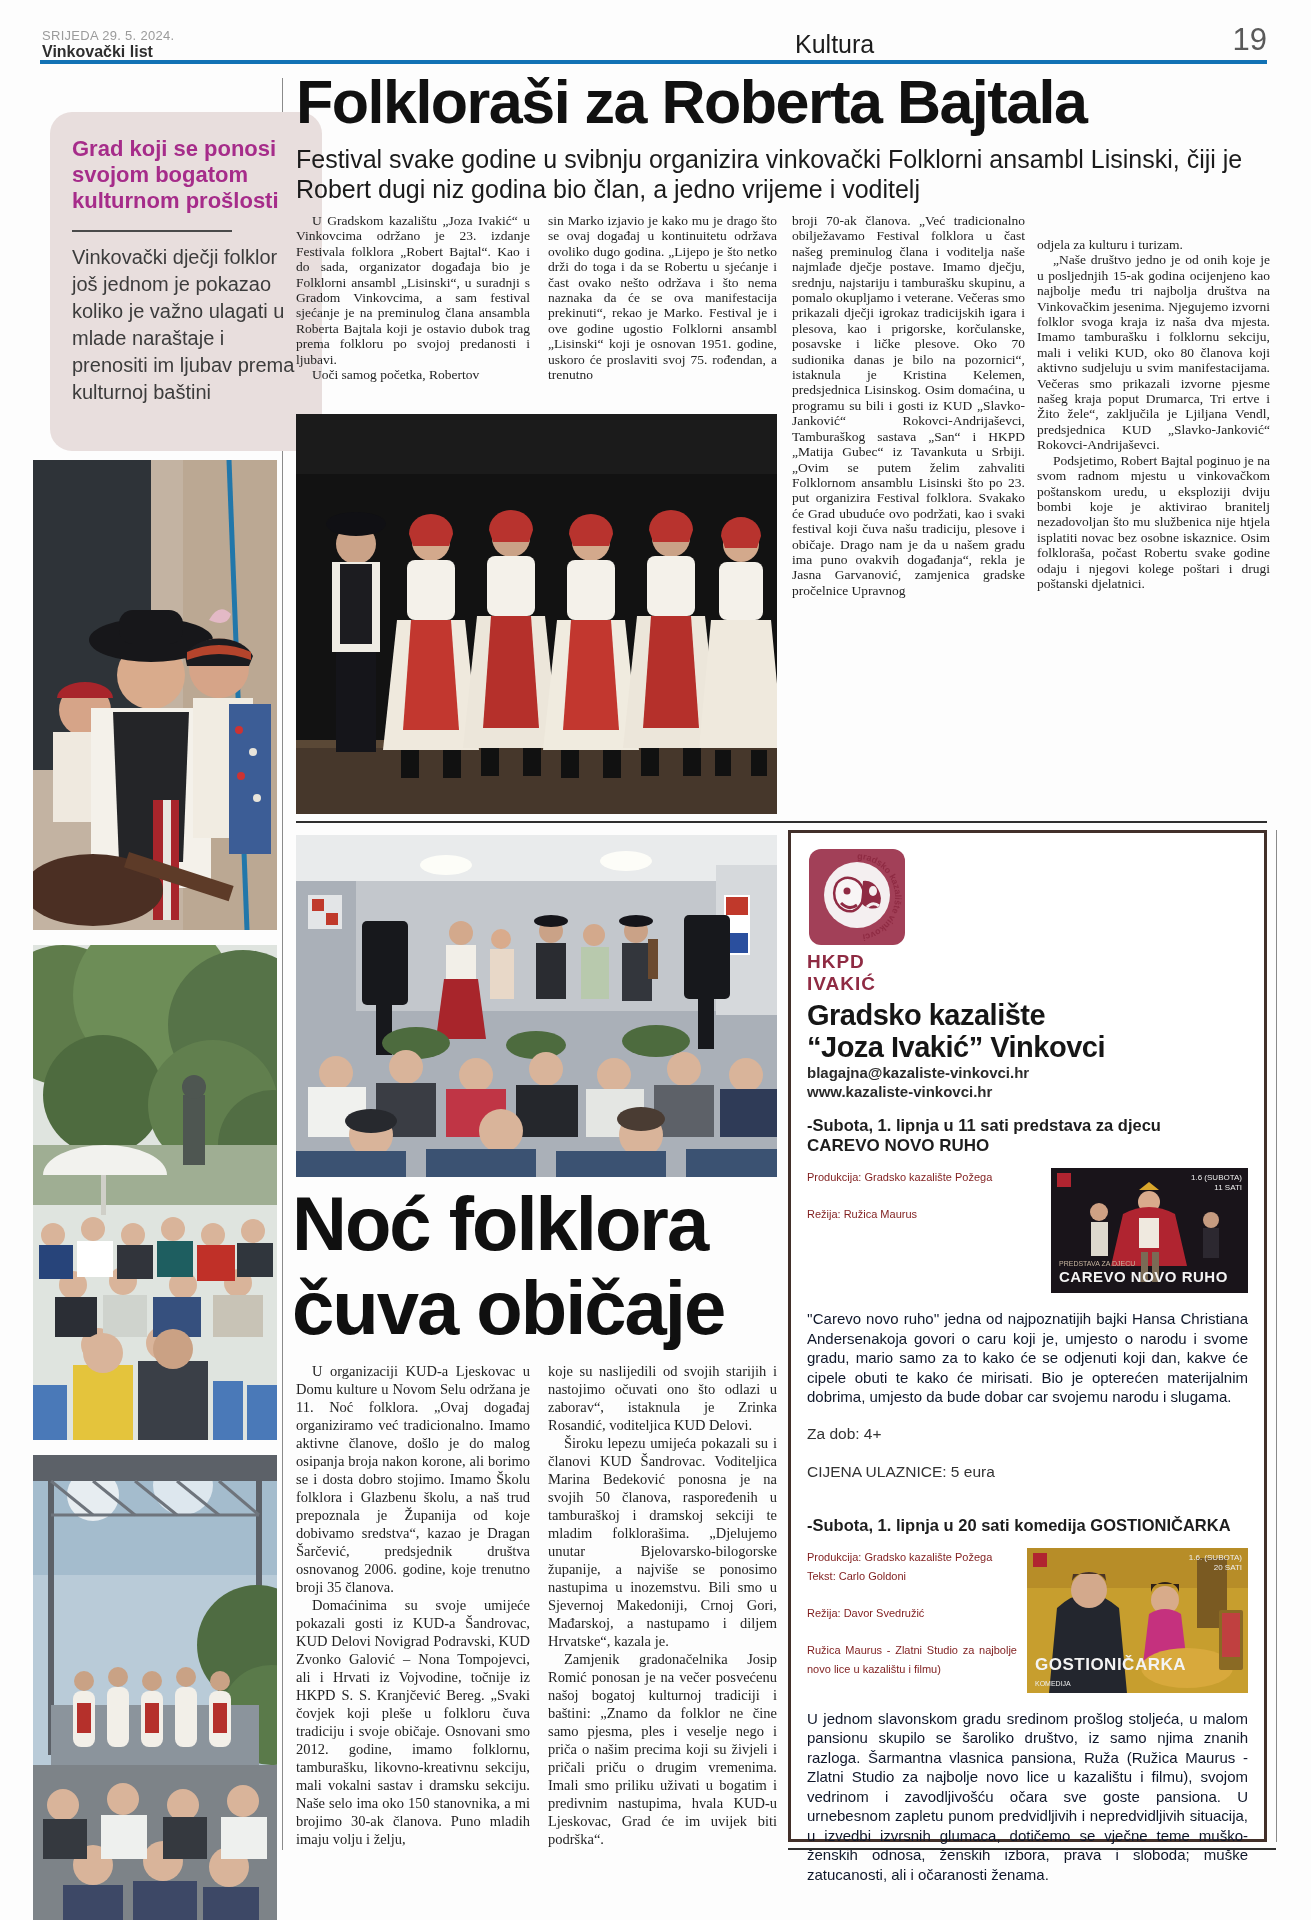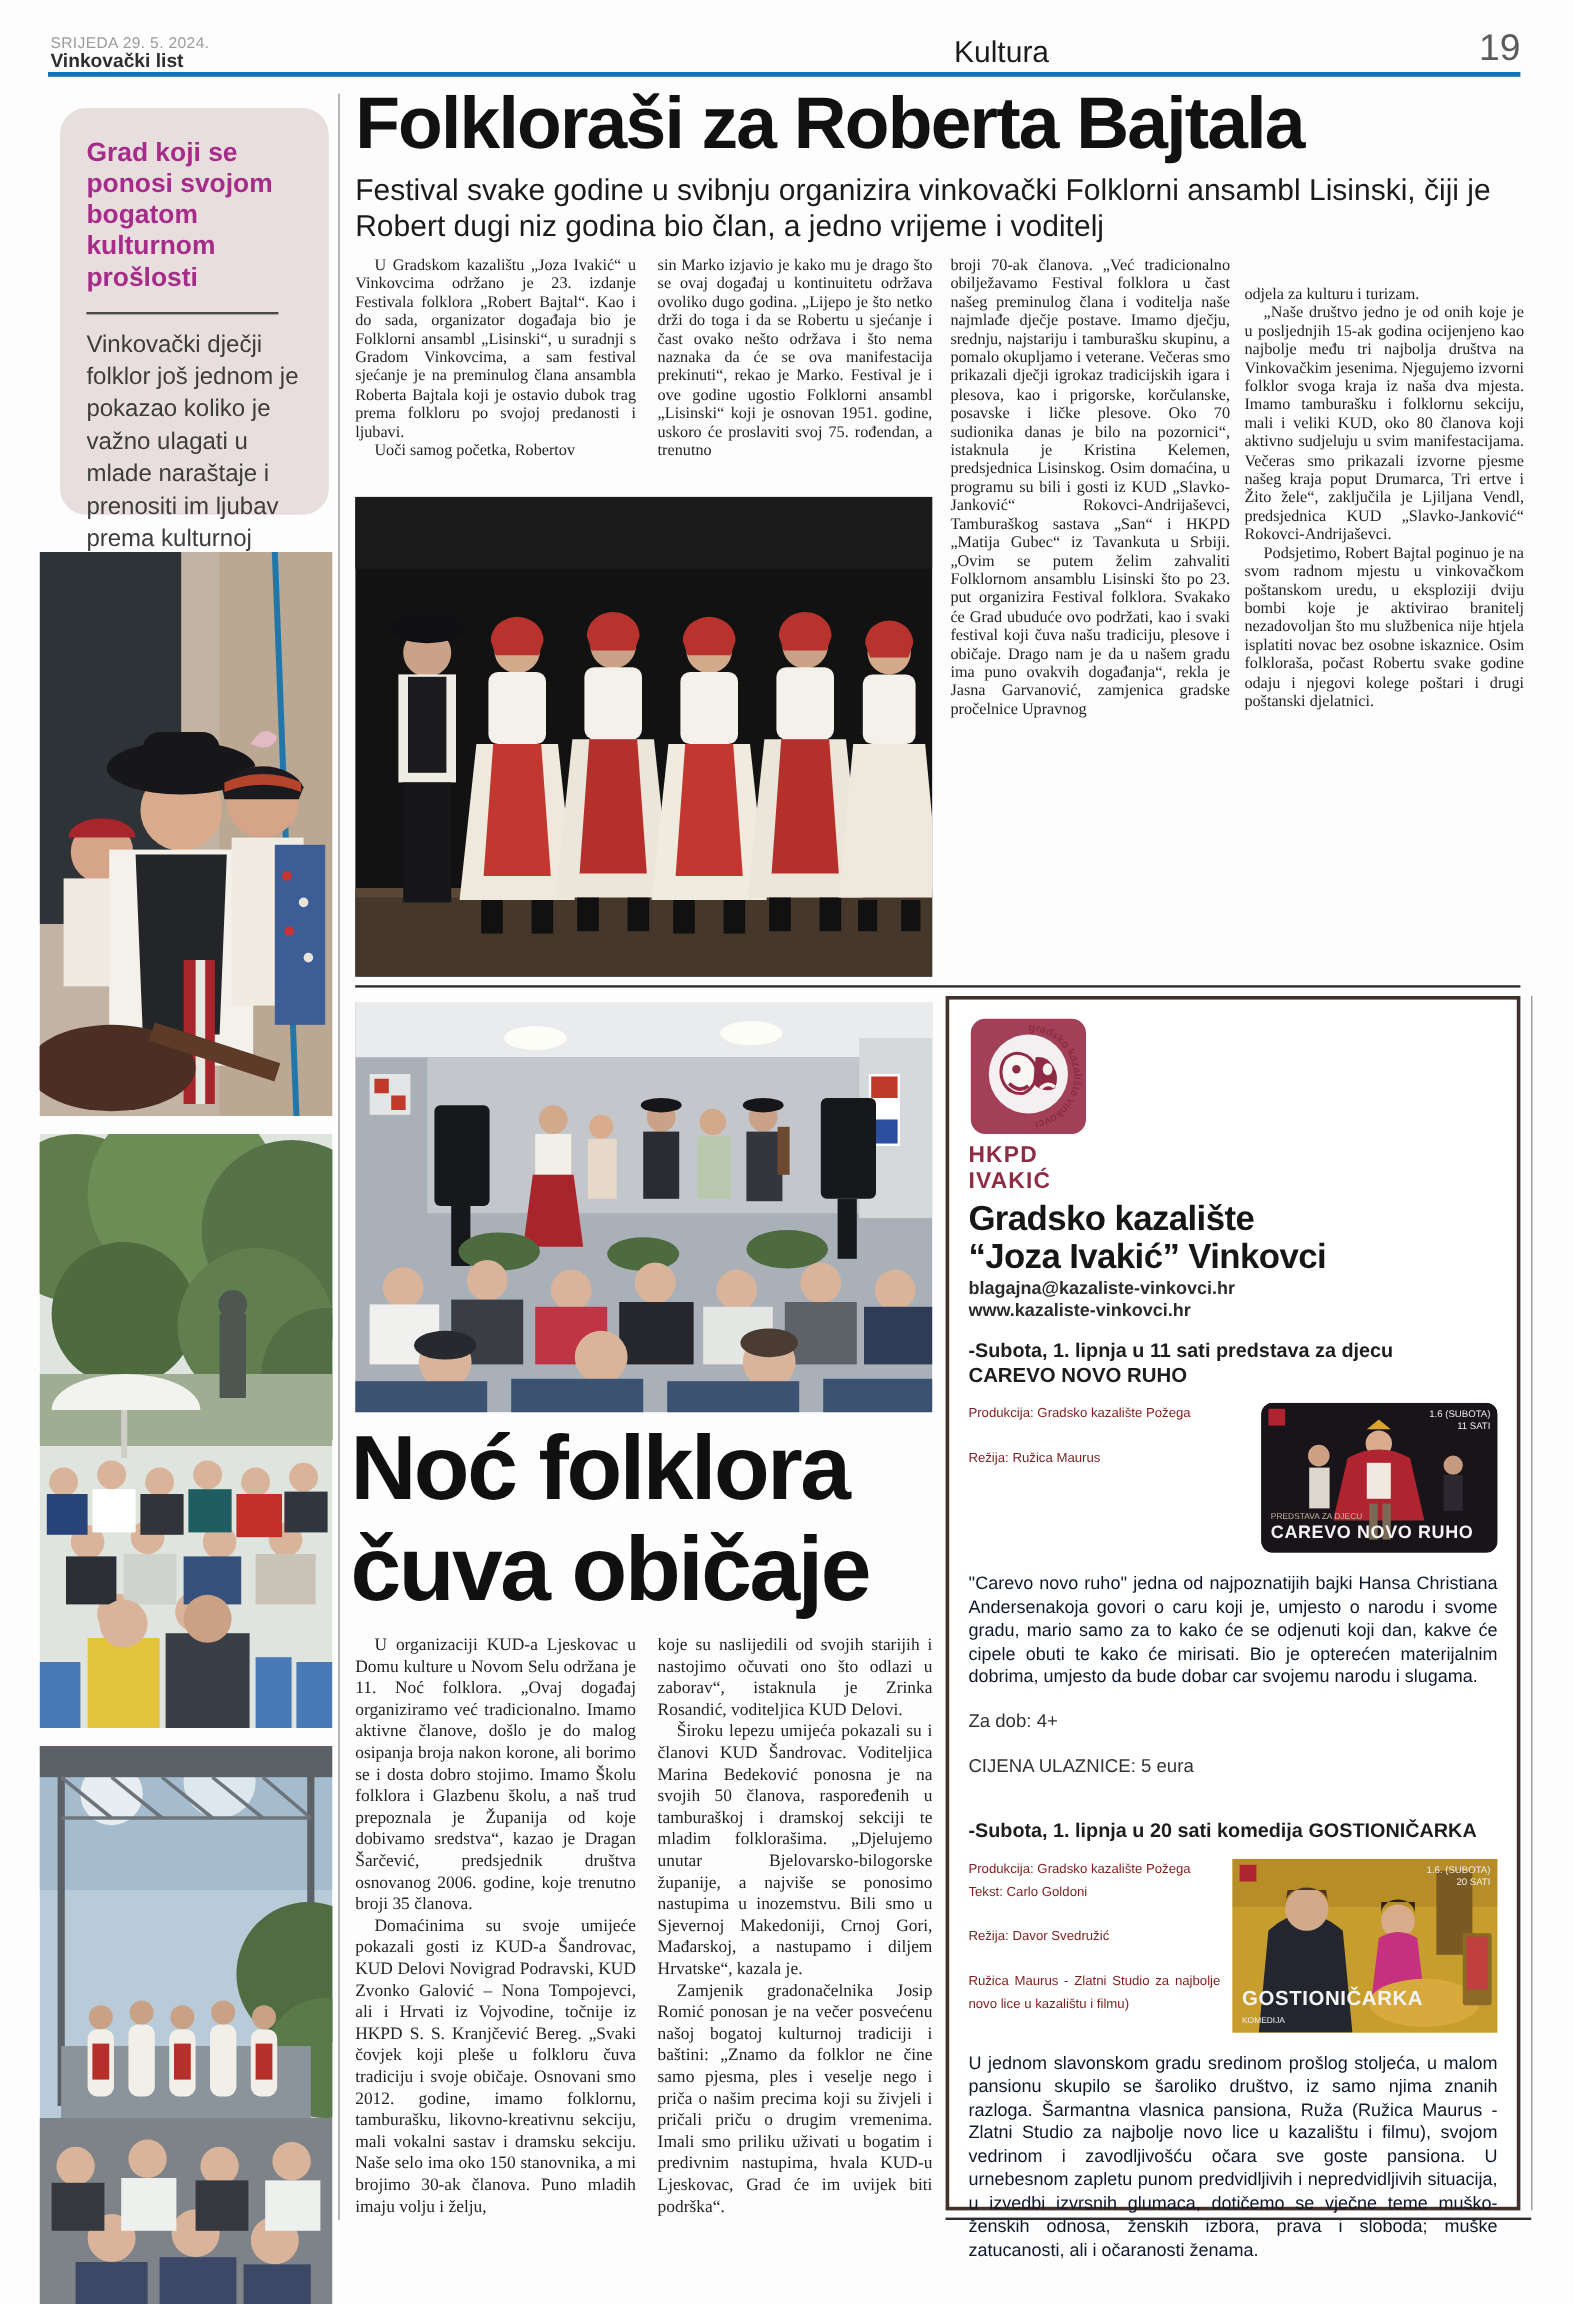--- a/index.html
+++ b/index.html
@@ -51,21 +51,21 @@
 <div class="abs" style="left:42px;top:28px;">
   <div class="hdr-date">SRIJEDA 29. 5. 2024.</div>
   <div class="hdr-pub">Vinkovački list</div>
 </div>
 <div class="abs hdr-section" style="left:795px;top:30px;">Kultura</div>
 <div class="abs hdr-page" style="left:1200px;top:22px;width:67px;text-align:right;">19</div>
 <div class="abs blue-rule" style="left:40px;top:60px;width:1227px;"></div>
 
 <div class="abs vrule" style="left:282px;top:78px;height:1772px;"></div>
 
-<div class="abs infobox" style="left:50px;top:90px;width:224px;height:339px;">
+<div class="abs infobox" style="left:50px;top:112px;width:272px;height:339px;">
   <h2>Grad koji se ponosi svojom bogatom kulturnom prošlosti</h2>
   <div class="div"></div>
   <p>Vinkovački dječji folklor još jednom je pokazao koliko je važno ulagati u mlade naraštaje i prenositi im ljubav prema kulturnoj baštini</p>
 </div>
 
 <div class="abs" style="left:33px;top:460px;width:244px;height:470px;">
   <svg width="244" height="470" viewBox="0 0 244 470">
     <rect width="244" height="470" fill="#c3b3a2"></rect>
     <rect x="0" y="0" width="118" height="310" fill="#2e3338"></rect>
     <rect x="150" y="0" width="94" height="470" fill="#bba893"></rect>
@@ -411,21 +411,21 @@
       <div class="ttl">“Joza Ivakić” Vinkovci</div>
       <div class="mail">blagajna@kazaliste-vinkovci.hr</div>
       <div class="mail">www.kazaliste-vinkovci.hr</div>
     </div>
   </div>
 
   <div style="margin-top:14px;">
     <div class="when">-Subota, 1. lipnja u 11 sati predstava za djecu</div>
     <div class="etitle">CAREVO NOVO RUHO</div>
     <div class="clear" style="margin-top:12px;">
-      <div class="fr poster" style="width:197px;height:125px;background:#161215;margin-left:10px;border-radius:10px;">
+      <div class="fr poster" style="width:197px;height:125px;background:#161215;margin-left:10px;">
         <svg width="197" height="125" viewBox="0 0 197 125" style="position:absolute;left:0;top:0;">
           <rect width="197" height="125" fill="#19141a"></rect>
           <rect x="6" y="5" width="14" height="14" fill="#b02430"></rect>
           <circle cx="98" cy="34" r="11" fill="#d9ab8c"></circle>
           <path d="M88 22 l10 -8 l10 8 z" fill="#d9a62c"></path>
           <path d="M72 46 q26 -14 52 0 l12 52 h-76 z" fill="#b02430"></path>
           <rect x="88" y="50" width="20" height="30" fill="#efe9df"></rect>
           <rect x="90" y="84" width="7" height="30" fill="#7a6a55"></rect>
             <rect x="101" y="84" width="7" height="30" fill="#7a6a55"></rect>
           <circle cx="48" cy="44" r="9" fill="#cfa184"></circle>

